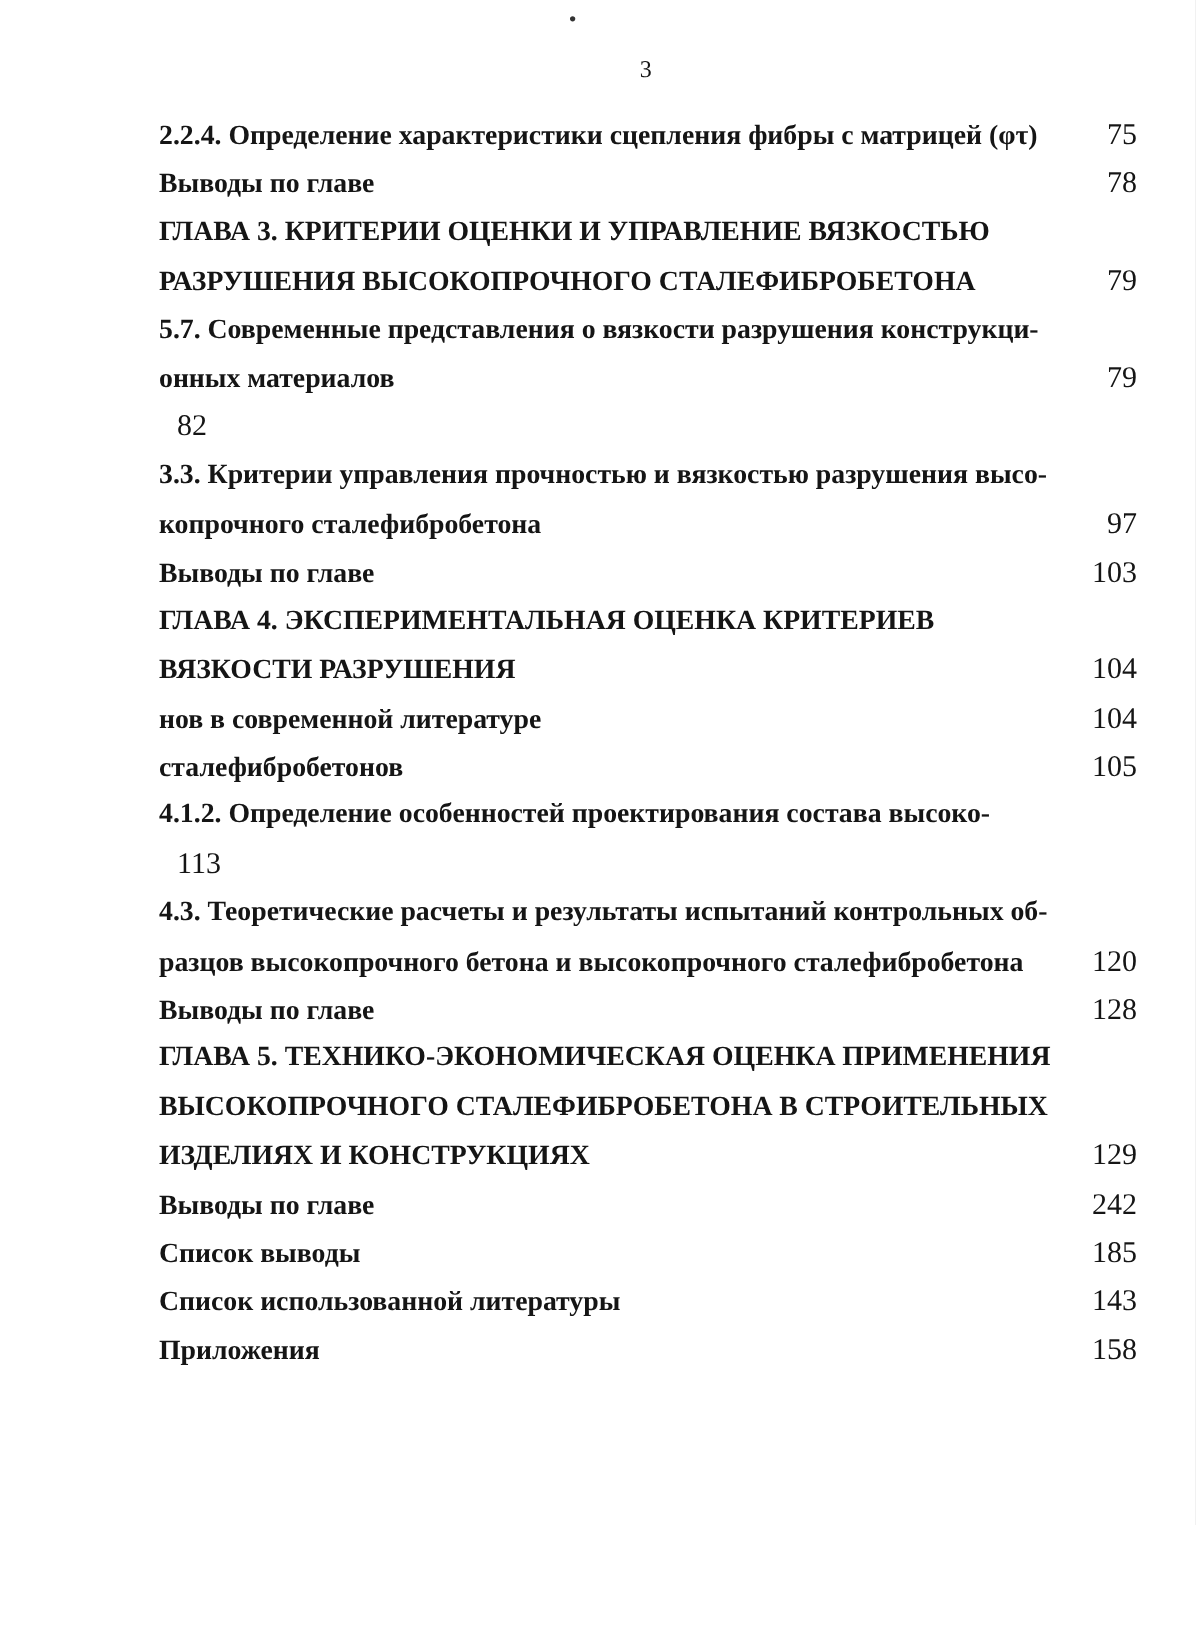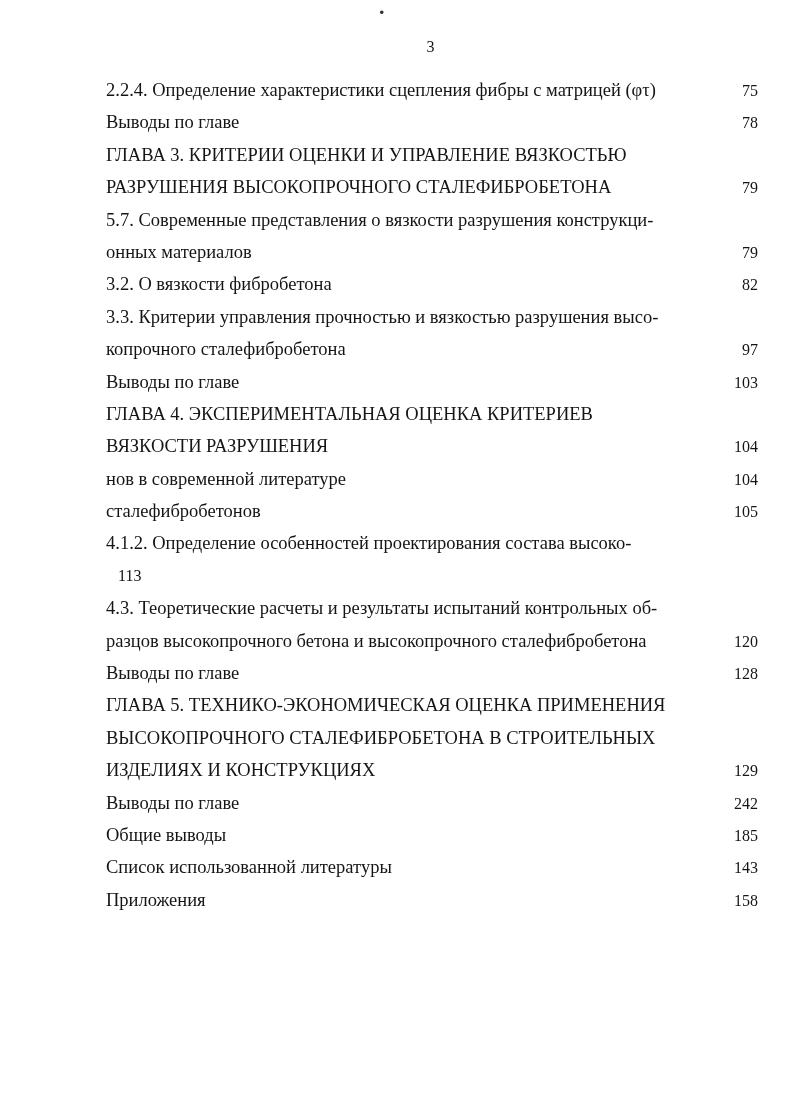--- a/index.html
+++ b/index.html
@@ -42,23 +42,24 @@
   .toc-row {
     display: flex;
     justify-content: space-between;
     align-items: baseline;
     height: 32.4px;
     line-height: 32.4px;
     white-space: nowrap;
   }
   .toc-text {
     font-size: 18.5px;
+    font-weight: bold;
   }
   .toc-page {
-    font-size: 16px;
+    font-size: 20px;
     margin-left: 12px;
     flex: 0 0 auto;
     text-align: center;
   }
 </style>
 </head>
 <body>
 
 <div class="page">
   <div class="stray-dot">.</div>
@@ -88,21 +89,20 @@
     <span class="toc-text">5.7. Современные представления о вязкости разрушения конструкци-</span>
 
   </div>
 
   <div class="toc-row">
     <span class="toc-text">онных материалов</span>
     <span class="toc-page">79</span>
   </div>
 
   <div class="toc-row">
-    <span class="toc-text">3.2. О вязкости фибробетона</span>
     <span class="toc-page">82</span>
   </div>
 
   <div class="toc-row">
     <span class="toc-text">3.3. Критерии управления прочностью и вязкостью разрушения высо-</span>
 
   </div>
 
   <div class="toc-row">
     <span class="toc-text">копрочного сталефибробетона</span>
@@ -175,21 +175,21 @@
     <span class="toc-text">ИЗДЕЛИЯХ И КОНСТРУКЦИЯХ</span>
     <span class="toc-page">129</span>
   </div>
 
   <div class="toc-row">
     <span class="toc-text">Выводы по главе</span>
     <span class="toc-page">242</span>
   </div>
 
   <div class="toc-row">
-    <span class="toc-text">Общие выводы</span>
+    <span class="toc-text">Список выводы</span>
     <span class="toc-page">185</span>
   </div>
 
   <div class="toc-row">
     <span class="toc-text">Список использованной литературы</span>
     <span class="toc-page">143</span>
   </div>
 
   <div class="toc-row">
     <span class="toc-text">Приложения</span>

